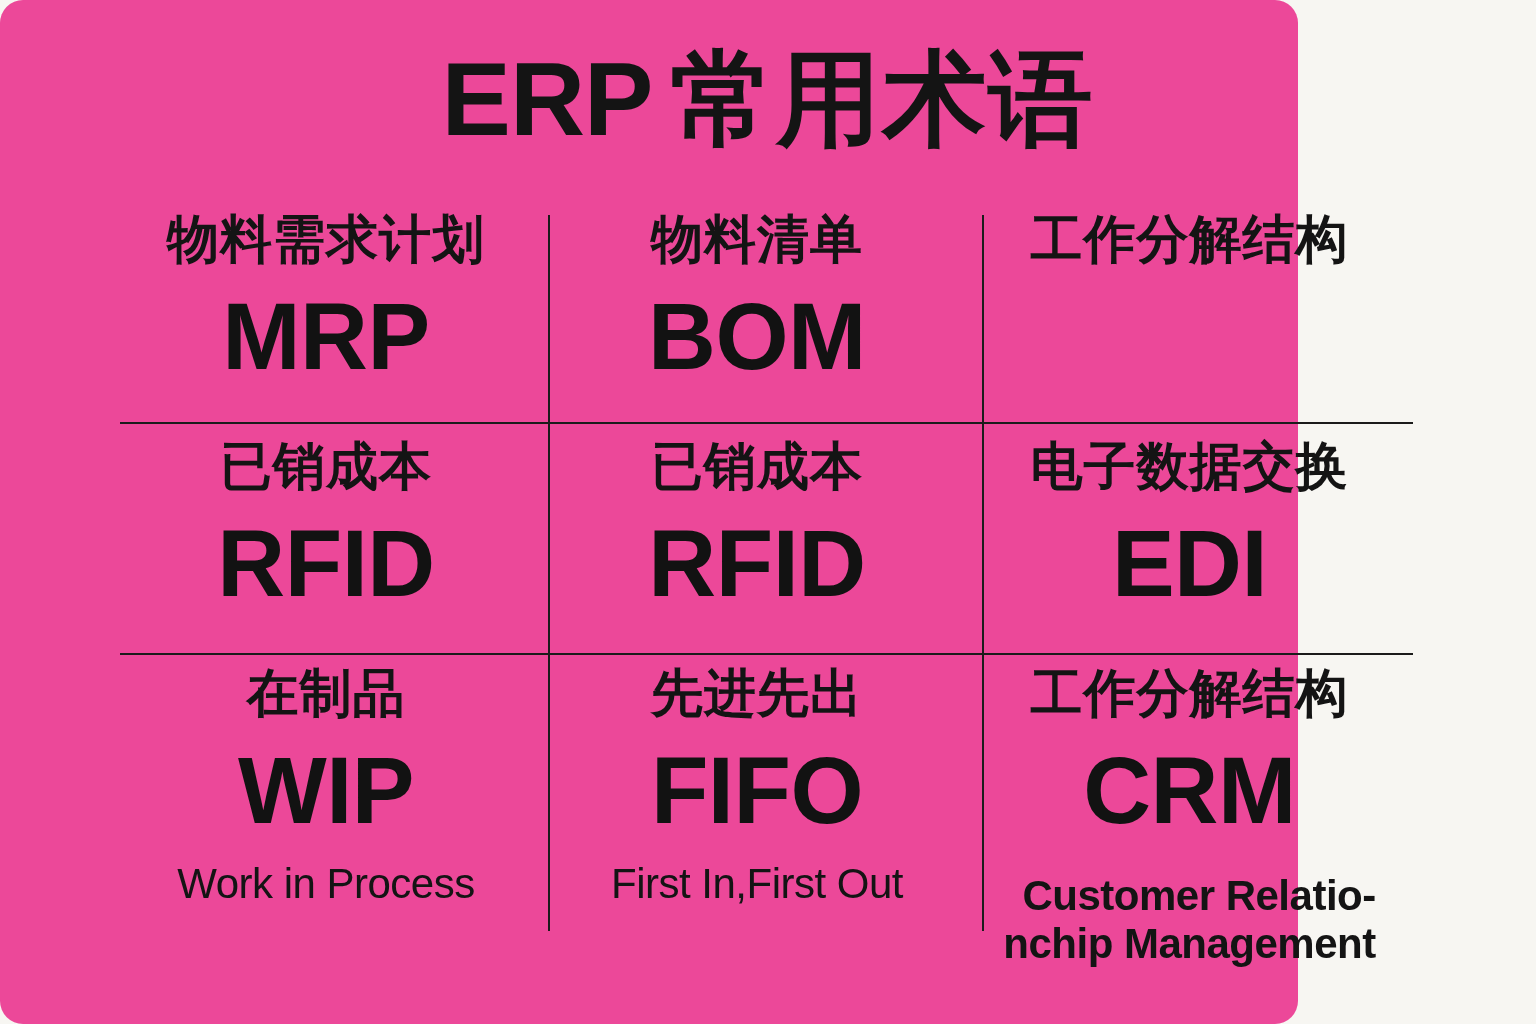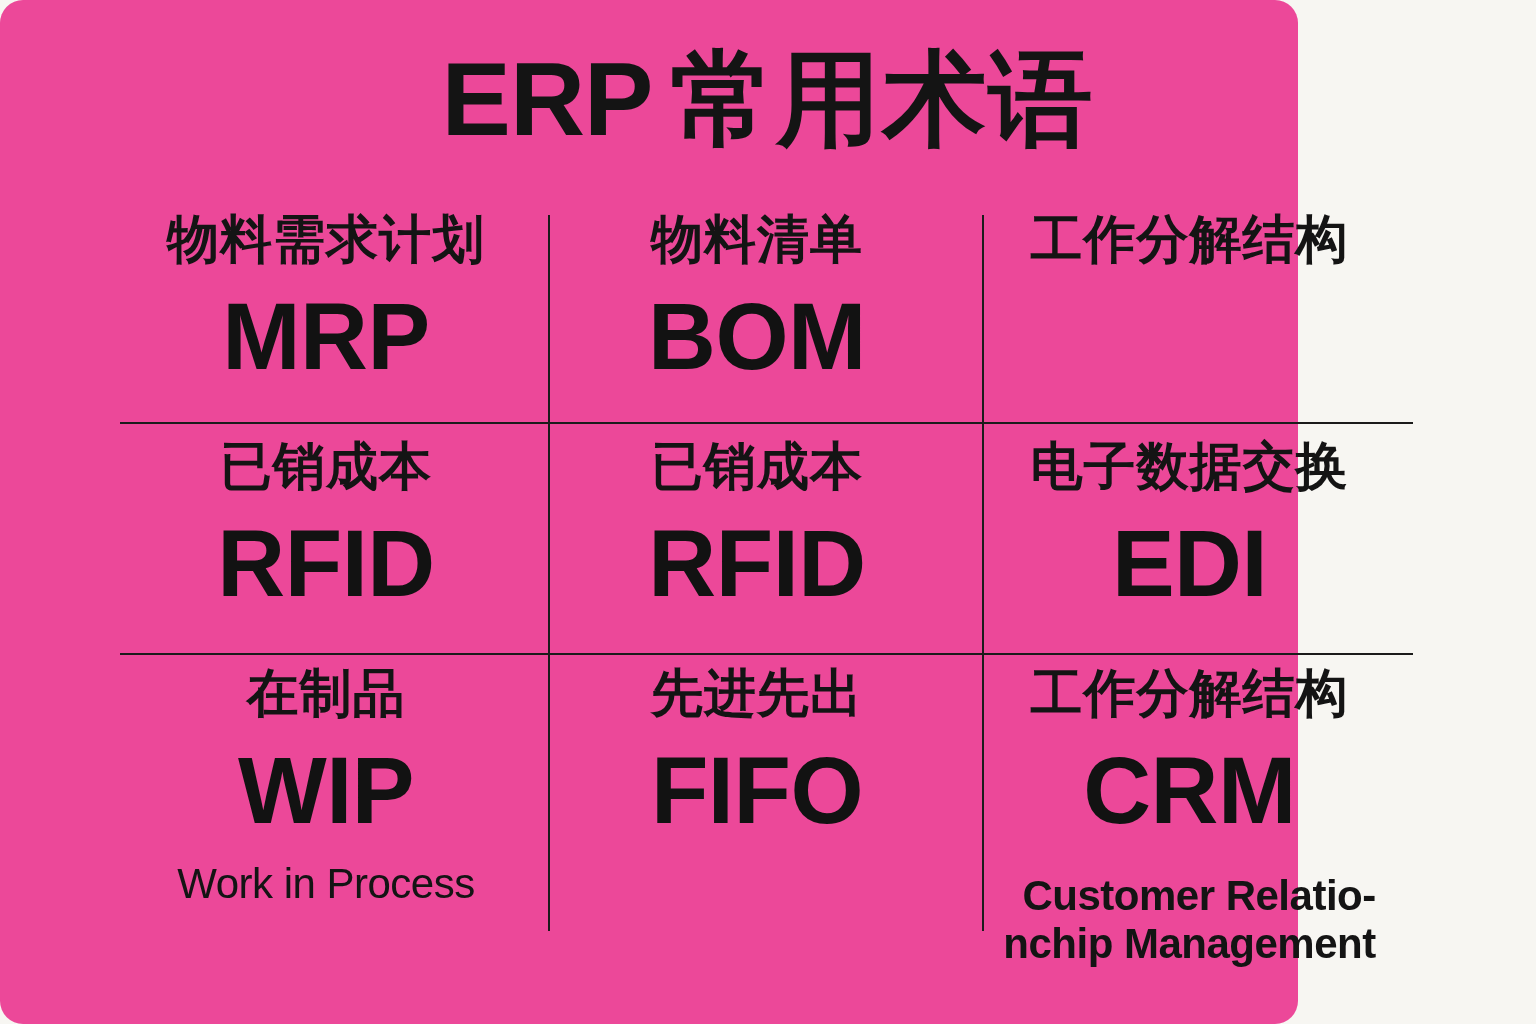--- a/index.html
+++ b/index.html
@@ -170,20 +170,21 @@
 
     <div class="cell">
       <div class="cn">在制品</div>
       <div class="abbr">WIP</div>
       <div class="en">Work in Process</div>
     </div>
 
     <div class="cell">
       <div class="cn">先进先出</div>
       <div class="abbr">FIFO</div>
+      <div class="en">First In,First Out</div>
     </div>
 
     <div class="cell">
       <div class="cn">工作分解结构</div>
       <div class="abbr">CRM</div>
       <div class="en two-line">
         <div>Customer Relatio-</div>
         <div>nchip Management</div>
       </div>
     </div>

